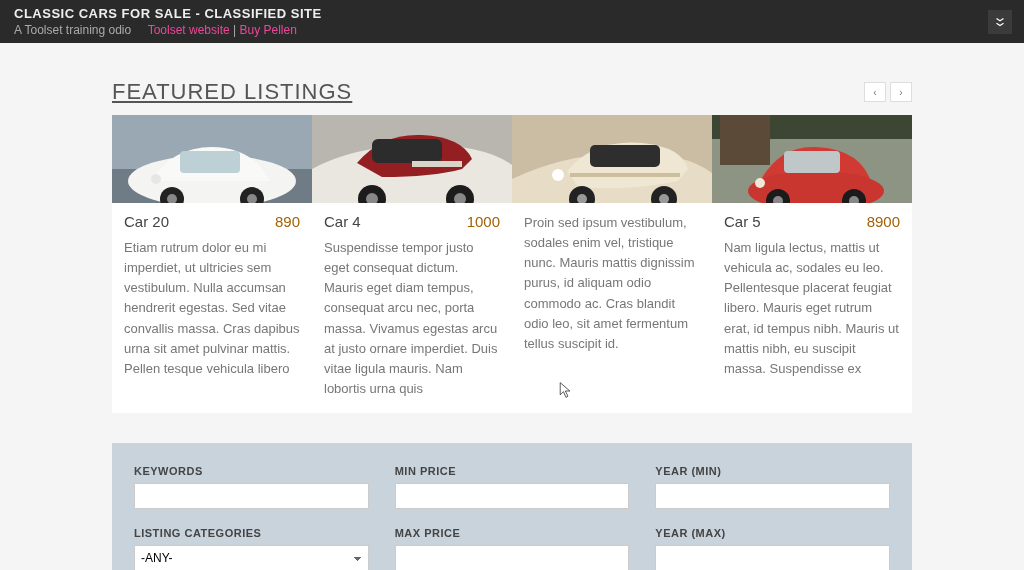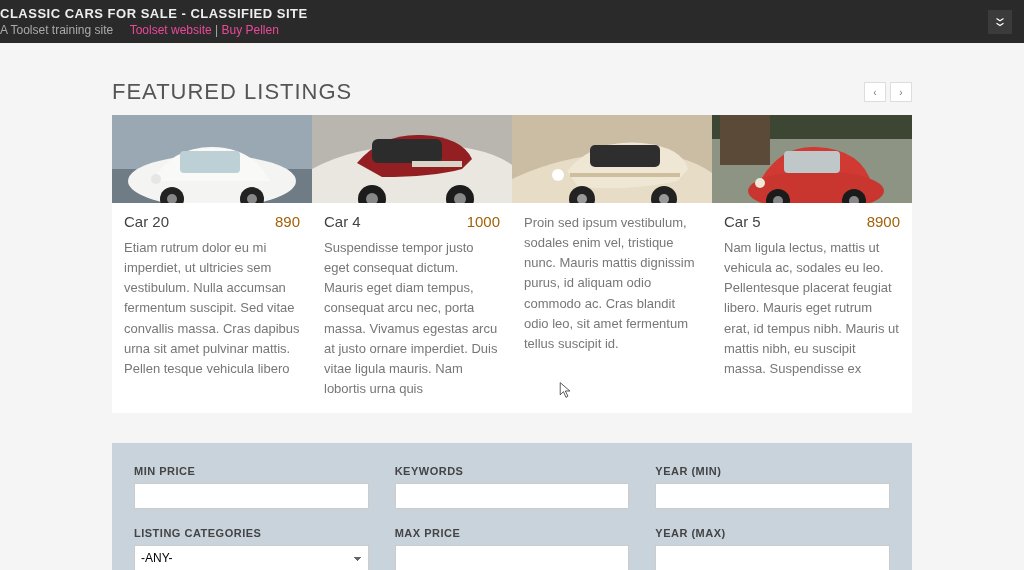--- a/index.html
+++ b/index.html
@@ -1,25 +1,25 @@
 <!DOCTYPE html>
 <html><head>
 <meta charset="utf-8">
 <style>
   * { box-sizing: border-box; margin: 0; padding: 0; }
   body { font-family: Arial, Helvetica, sans-serif; background: #f5f5f5; font-size: 14px; color: #555; }
-  .topbar { background: #2a2a2a; color: #eee; padding: 6px 0; position: relative; }
+  .topbar { background: #2a2a2a; color: #eee; padding: 6px 14px; position: relative; }
   .topbar .title { font-size: 13px; font-weight: bold; letter-spacing: .5px; text-transform: uppercase; }
   .topbar .subline { font-size: 12px; margin-top: 2px; color: #aaa; }
   .topbar a { color: #ec4899; text-decoration: none; }
   .topbar .chevrons { position: absolute; right: 12px; top: 50%; transform: translateY(-50%); width: 24px; height: 24px; background: #3b3b3b; display:flex; align-items:center; justify-content:center; }
   .topbar .chevrons svg { width: 14px; height: 14px; }
 
   .page { max-width: 800px; margin: 0 auto; padding-top: 24px; }
-  .section-title { font-size: 22px; letter-spacing: 1px; color: #555; font-weight: 400; text-transform: uppercase; }
+  .section-title { font-size: 22px; letter-spacing: 1px; color: #555; font-weight: 400; text-transform: uppercase; text-decoration: underline; }
   .listing-header { display:flex; align-items:center; justify-content:space-between; margin: 12px 0 10px 0; }
   .nav-arrows { display:flex; gap:4px; }
   .nav-arrows button { width: 22px; height: 20px; border:1px solid #ddd; background:#fff; color:#777; cursor:pointer; font-size:10px; }
 
   .cards { display:flex; }
   .card { flex:1 1 25%; background:#fff; display:flex; flex-direction:column; }
   .car-img { width:100%; height:88px; display:flex; align-items:center; justify-content:center; overflow:hidden; }
   .car-img svg { width:100%; height:100%; display:block; }
   .card-body { padding: 10px 12px 14px 12px; }
   .card-title-row { display:flex; justify-content:space-between; align-items:baseline; margin-bottom:8px; }
@@ -35,21 +35,21 @@
 
   .cursor { position:absolute; left:559px; top:382px; pointer-events:none; }
   .cursor svg { width:14px; height:18px; }
 </style>
 </head>
 <body>
 
 <div class="topbar">
   <div class="title">CLASSIC CARS FOR SALE - CLASSIFIED SITE</div>
   <div class="subline">
-    <span>A Toolset training site</span>&nbsp;&nbsp;&nbsp;&nbsp;
+    <span>A Toolset training odio</span>&nbsp;&nbsp;&nbsp;&nbsp;
     <a href="#">Toolset website</a>
     <span> | </span>
     <a href="#">Buy Pellen</a>
   </div>
   <div class="chevrons">
     <svg viewBox="0 0 24 24">
         <path d="M6 6l6 4 6-4M6 14l6 4 6-4" fill="none" stroke="#fff" stroke-width="2"></path>
       </svg>
   </div>
 </div>
@@ -78,21 +78,21 @@
           <circle cx="60" cy="100" r="5" fill="#888"></circle>
           <circle cx="140" cy="100" r="5" fill="#888"></circle>
           <circle cx="44" cy="80" r="5" fill="#e6e6e6"></circle>
         </svg>
       </div>
       <div class="card-body">
         <div class="card-title-row">
           <span class="card-title">Car 20</span>
           <span class="card-price">890</span>
         </div>
-        <div class="card-desc">Etiam rutrum dolor eu mi imperdiet, ut ultricies sem vestibulum. Nulla accumsan fermentum suscipit. Sed vitae convallis massa. Cras dapibus urna sit amet pulvinar mattis. Pellen tesque vehicula libero</div>
+        <div class="card-desc">Etiam rutrum dolor eu mi imperdiet, ut ultricies sem vestibulum. Nulla accumsan hendrerit egestas. Sed vitae convallis massa. Cras dapibus urna sit amet pulvinar mattis. Pellen tesque vehicula libero</div>
       </div>
     </div>
 
     <div class="card">
       <div class="car-img">
         <svg viewBox="0 0 200 120" preserveAspectRatio="xMidYMid slice">
           <rect width="200" height="120" fill="#b8b6ae"></rect>
           <path d="M0 70 Q40 48 100 46 Q170 44 200 66 L200 120 L0 120 Z" fill="#e9e7df"></path>
           <path d="M45 64 Q70 34 110 36 Q150 38 160 60 L150 70 Q120 78 70 78 Z" fill="#931f22"></path>
           <rect x="60" y="40" width="70" height="24" rx="6" fill="#2c2c2c"></rect>
@@ -155,25 +155,25 @@
         </div>
         <div class="card-desc">Nam ligula lectus, mattis ut vehicula ac, sodales eu leo. Pellentesque placerat feugiat libero. Mauris eget rutrum erat, id tempus nibh. Mauris ut mattis nibh, eu suscipit massa. Suspendisse ex</div>
       </div>
     </div>
 
   </div>
 
   <div class="filters">
     <div class="filter-grid">
       <div>
+        <div class="filter-label">KEYWORDS</div>
+        <input class="filter-input" type="text" style="">
+      </div>
+      <div>
         <div class="filter-label">MIN PRICE</div>
-        <input class="filter-input" type="text" style="">
-      </div>
-      <div>
-        <div class="filter-label">KEYWORDS</div>
         <input class="filter-input" type="text" style="">
       </div>
       <div>
         <div class="filter-label">YEAR (MIN)</div>
         <input class="filter-input" type="text" style="">
       </div>
       <div>
         <div class="filter-label">LISTING CATEGORIES</div>
         <select class="filter-select">
           <option>-ANY-</option>

